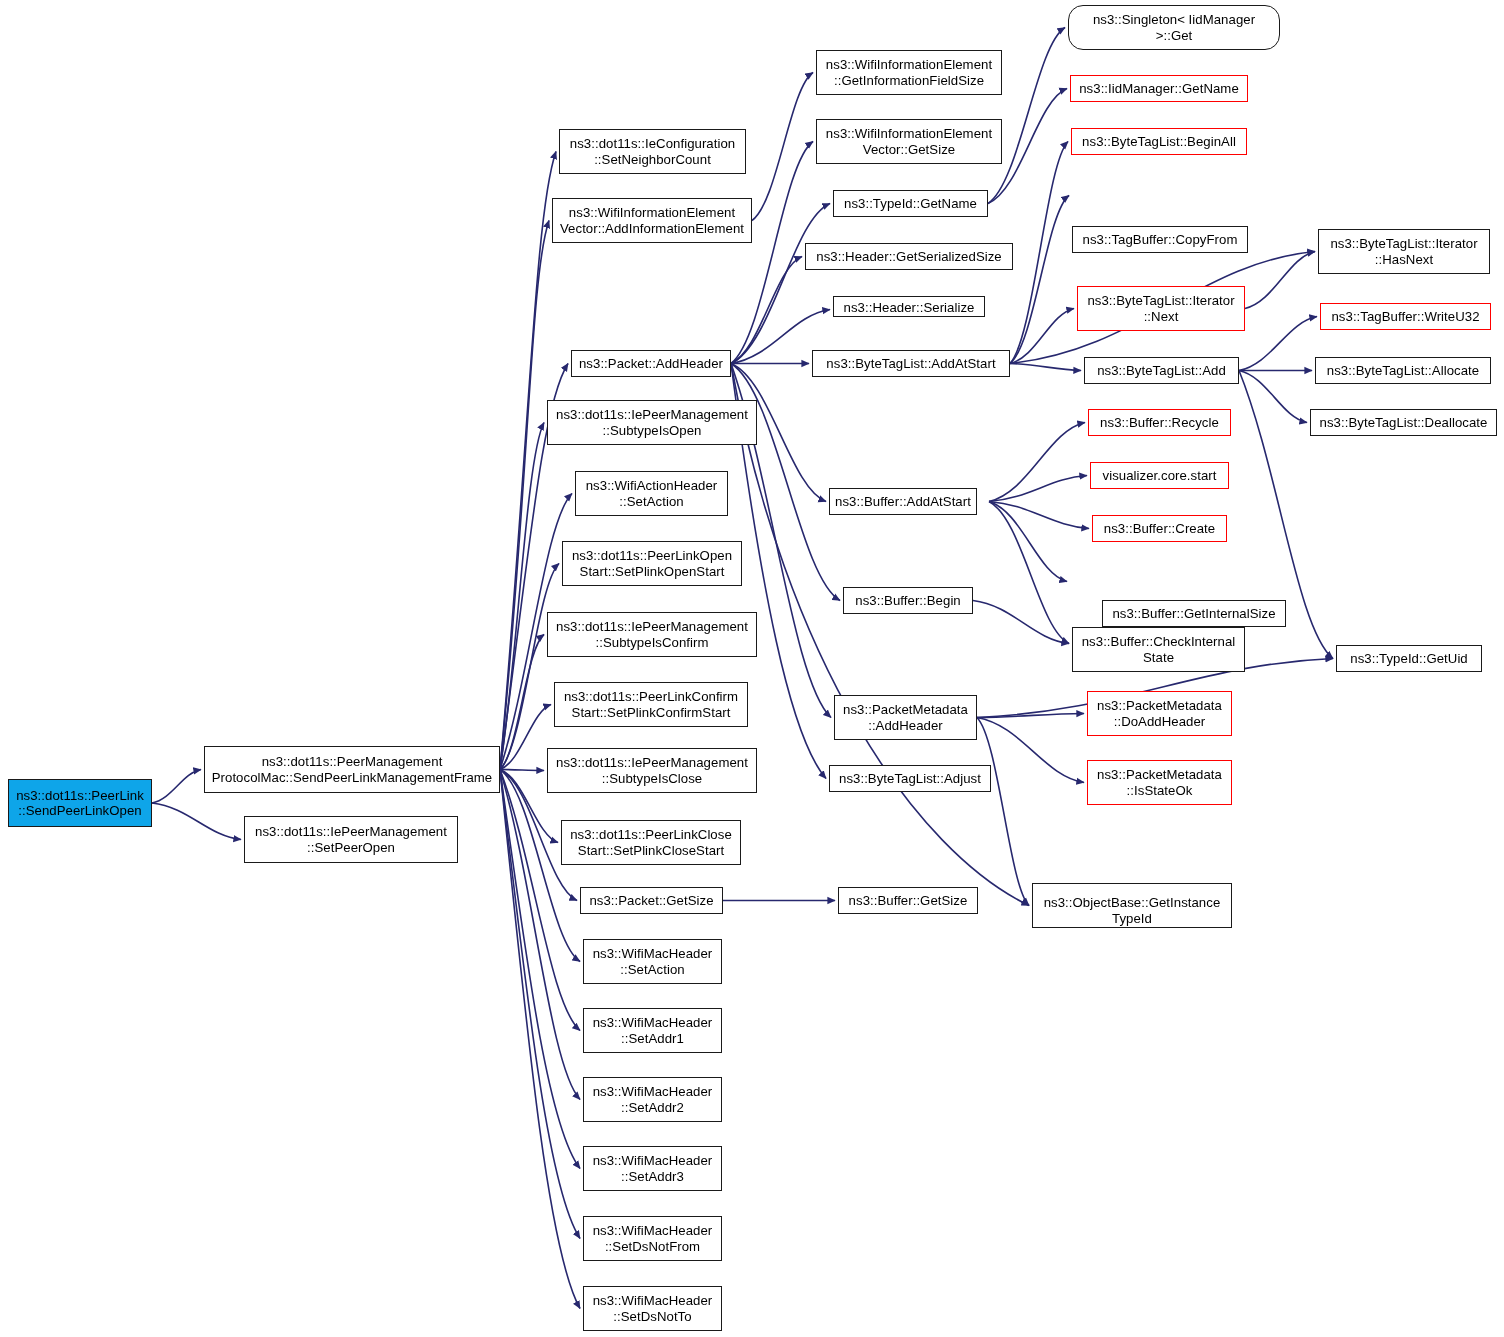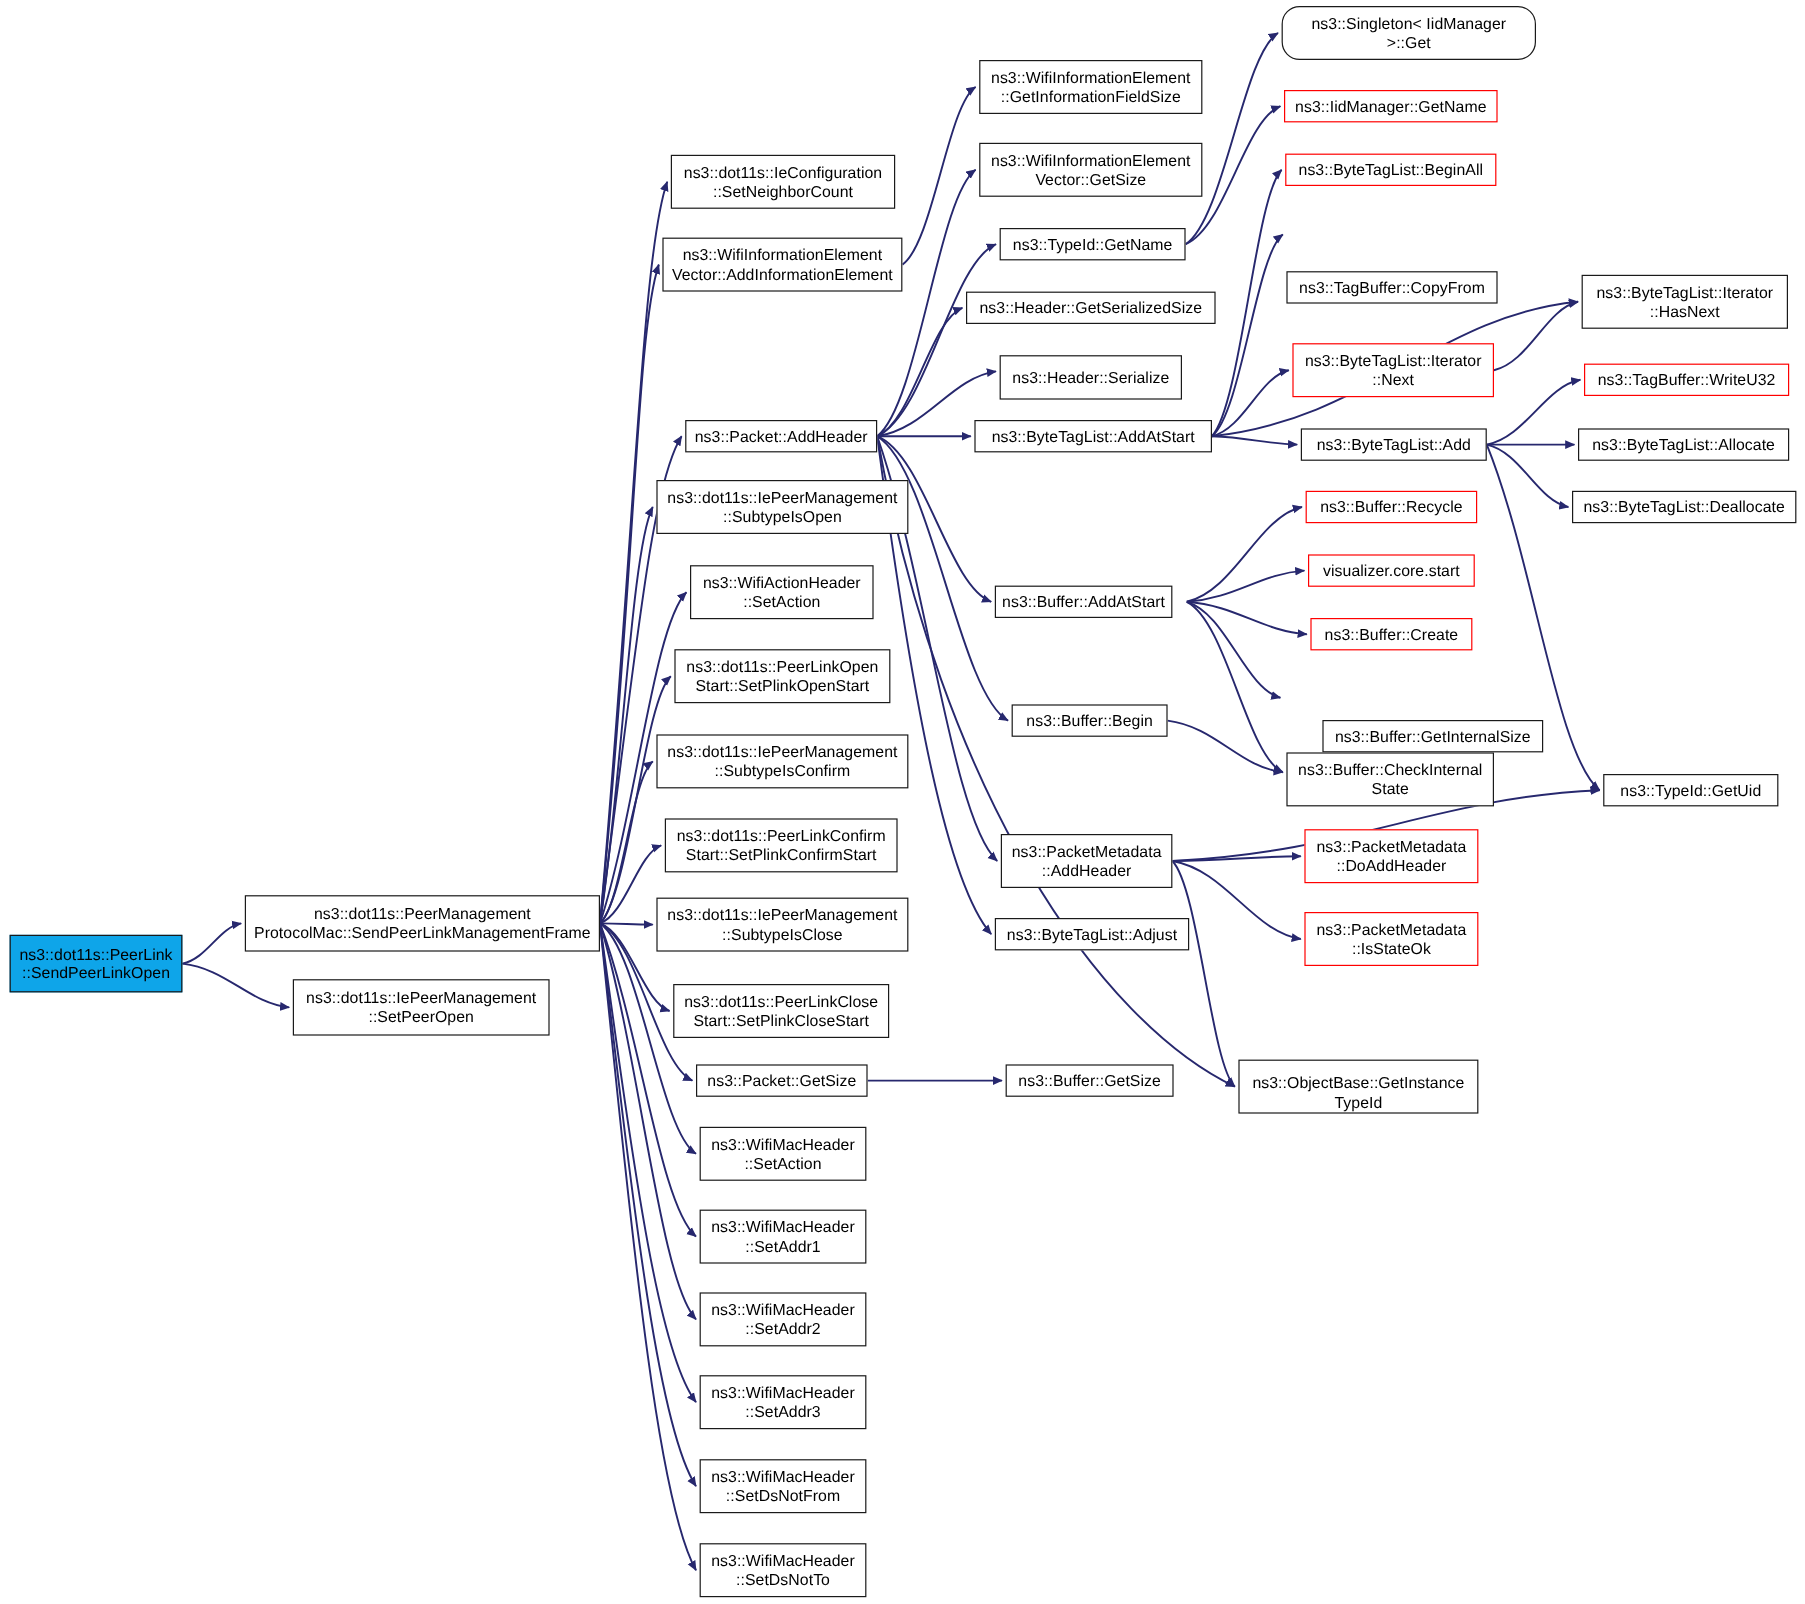--- a/index.html
+++ b/index.html
@@ -136,21 +136,21 @@
       <div class="node" style="left: 583px; top: 1216px; width: 139px; height: 45px;"><span>ns3::WifiMacHeader
 ::SetDsNotFrom</span></div>
       <div class="node" style="left: 583px; top: 1286px; width: 139px; height: 45px;"><span>ns3::WifiMacHeader
 ::SetDsNotTo</span></div>
       <div class="node" style="left: 816px; top: 50px; width: 186px; height: 45px;"><span>ns3::WifiInformationElement
 ::GetInformationFieldSize</span></div>
       <div class="node" style="left: 816px; top: 119px; width: 186px; height: 45px;"><span>ns3::WifiInformationElement
 Vector::GetSize</span></div>
       <div class="node" style="left: 833px; top: 190px; width: 155px; height: 27px;"><span>ns3::TypeId::GetName</span></div>
       <div class="node" style="left: 805px; top: 243px; width: 208px; height: 27px;"><span>ns3::Header::GetSerializedSize</span></div>
-      <div class="node" style="left: 833px; top: 296px; width: 152px; height: 37px;"><span>ns3::Header::Serialize</span></div>
+      <div class="node" style="left: 833px; top: 296px; width: 152px; height: 21px; align-items: flex-end;"><span>ns3::Header::Serialize</span></div>
       <div class="node" style="left: 812px; top: 350px; width: 198px; height: 27px;"><span>ns3::ByteTagList::AddAtStart</span></div>
       <div class="node" style="left: 829px; top: 488px; width: 148px; height: 27px;"><span>ns3::Buffer::AddAtStart</span></div>
       <div class="node" style="left: 843px; top: 587px; width: 130px; height: 27px;"><span>ns3::Buffer::Begin</span></div>
       <div class="node" style="left: 834px; top: 695px; width: 143px; height: 45px;"><span>ns3::PacketMetadata
 ::AddHeader</span></div>
       <div class="node" style="left: 829px; top: 765px; width: 162px; height: 27px;"><span>ns3::ByteTagList::Adjust</span></div>
       <div class="node" style="left: 838px; top: 887px; width: 140px; height: 27px;"><span>ns3::Buffer::GetSize</span></div>
       <div class="node" style="left: 1068px; top: 5px; width: 212px; height: 45px; border-radius: 15px;"><span>ns3::Singleton&lt; IidManager
 &gt;::Get</span></div>
       <div class="node red" style="left: 1070px; top: 75px; width: 178px; height: 27px;"><span>ns3::IidManager::GetName</span></div>

